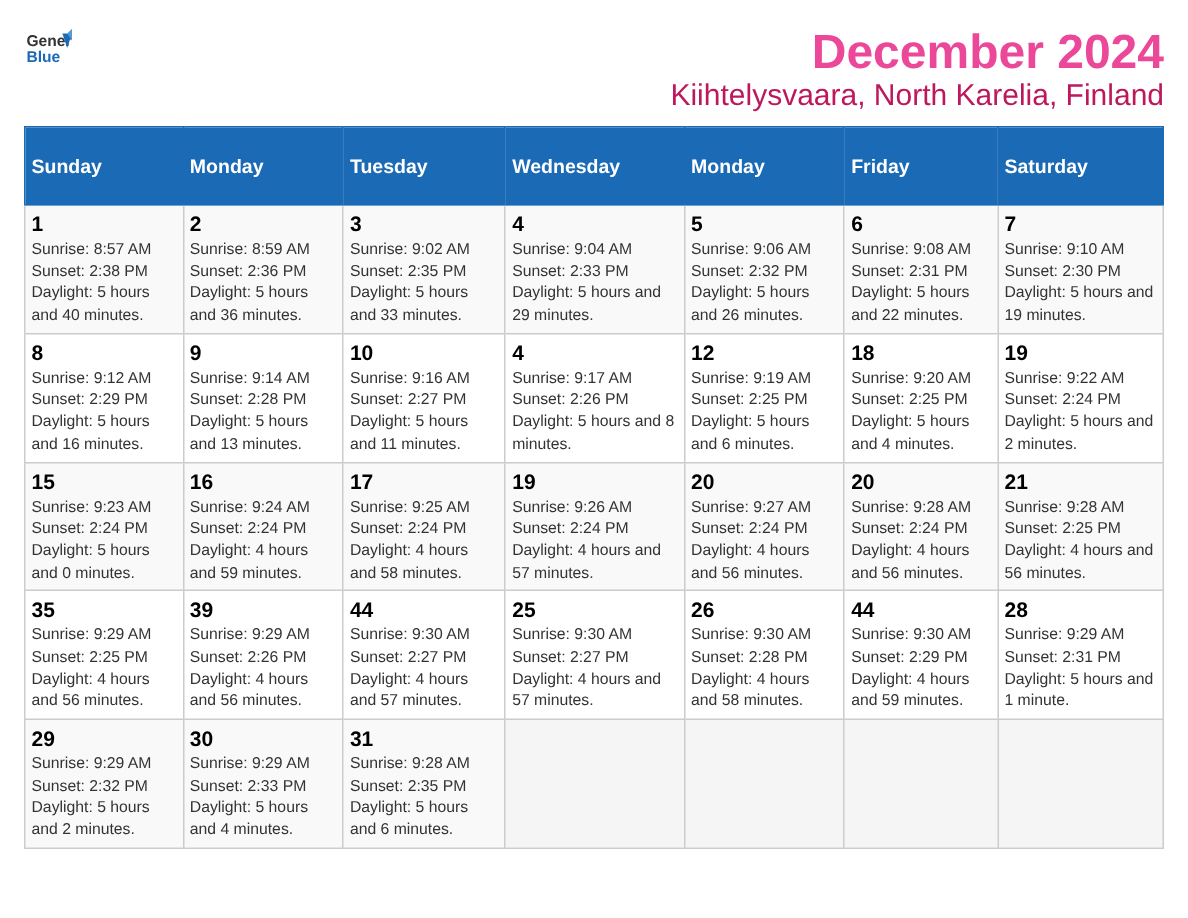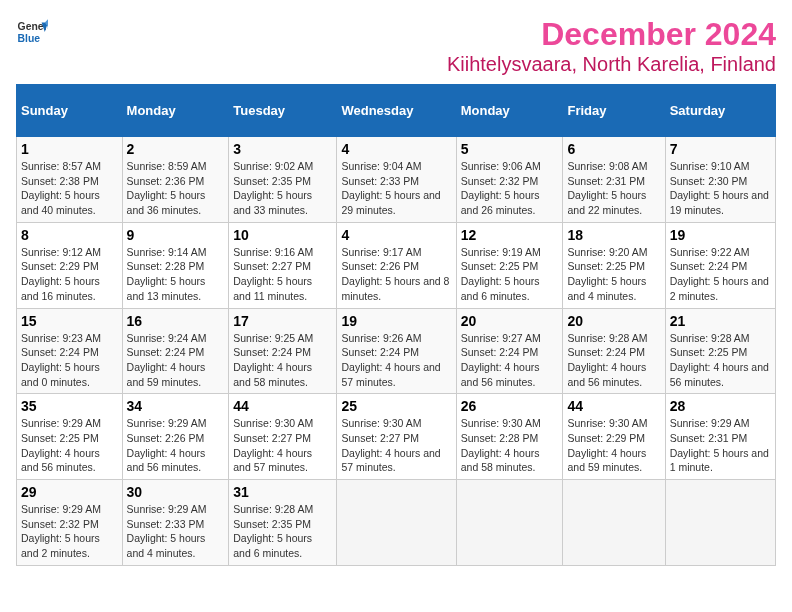--- a/index.html
+++ b/index.html
@@ -196,21 +196,21 @@
           <span class="day-number">21</span>
           <div class="day-info">Sunrise: 9:28 AM<br>Sunset: 2:25 PM<br>Daylight: 4 hours and 56 minutes.</div>
         </td>
       </tr>
       <tr>
         <td>
           <span class="day-number">35</span>
           <div class="day-info">Sunrise: 9:29 AM<br>Sunset: 2:25 PM<br>Daylight: 4 hours and 56 minutes.</div>
         </td>
         <td>
-          <span class="day-number">34</span>
+          <span class="day-number">39</span>
           <div class="day-info">Sunrise: 9:29 AM<br>Sunset: 2:26 PM<br>Daylight: 4 hours and 56 minutes.</div>
         </td>
         <td>
           <span class="day-number">44</span>
           <div class="day-info">Sunrise: 9:30 AM<br>Sunset: 2:27 PM<br>Daylight: 4 hours and 57 minutes.</div>
         </td>
         <td>
           <span class="day-number">25</span>
           <div class="day-info">Sunrise: 9:30 AM<br>Sunset: 2:27 PM<br>Daylight: 4 hours and 57 minutes.</div>
         </td>

